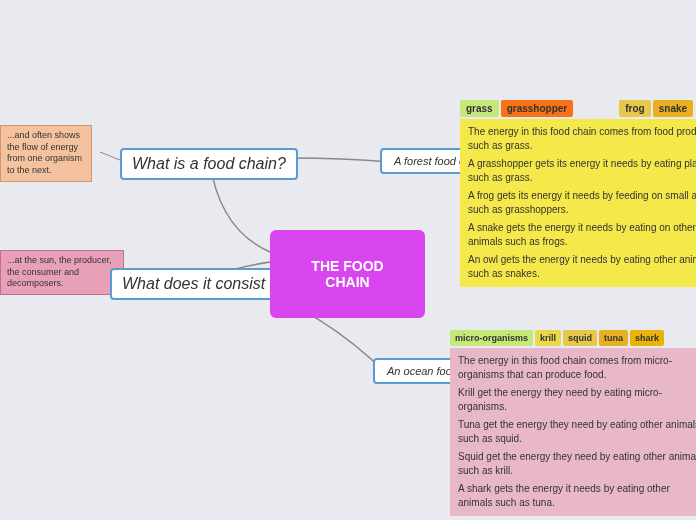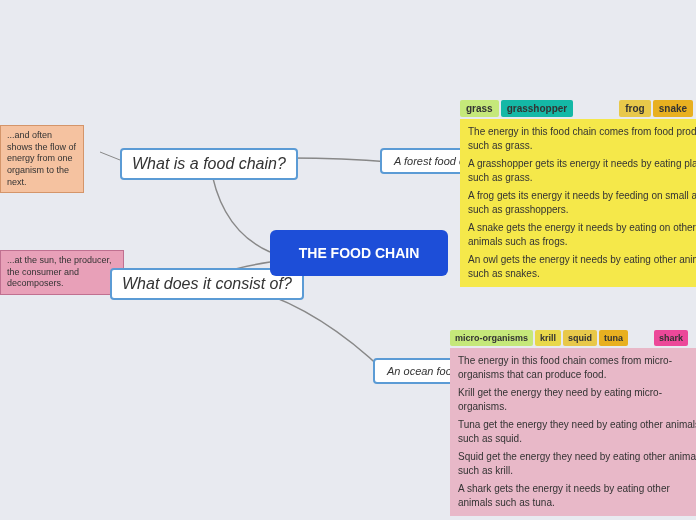--- a/index.html
+++ b/index.html
@@ -22,30 +22,30 @@
       z-index: 1;
     }
 
     .node {
       position: absolute;
       z-index: 2;
     }
 
     
     .center-node {
-      background: #1d4ed8;
+      background: #d946ef;
       color: white;
       font-weight: bold;
       font-size: 14px;
-      padding: 15px 20px;
+      padding: 28px 20px;
       border-radius: 6px;
       text-align: center;
       left: 270px;
       top: 230px;
-      width: 178px;
+      width: 155px;
     }
 
     
     .question-node {
       background: white;
       border: 2px solid #5b9bd5;
       border-radius: 4px;
       padding: 5px 10px;
       font-size: 16px;
       color: #333;
@@ -69,21 +69,21 @@
     }
 
     .forest-node { left: 380px; top: 148px; }
     .ocean-node { left: 373px; top: 358px; }
 
     
     .left-info {
       position: absolute;
       left: 0px;
       top: 125px;
-      width: 84px;
+      width: 92px;
       background: #f5c2a0;
       border: 1px solid #d4956a;
       padding: 4px 6px;
       font-size: 9px;
       color: #333;
       line-height: 1.3;
     }
 
     .left-info2 {
       position: absolute;
@@ -115,21 +115,21 @@
     .fh-cell {
       padding: 3px 6px;
       font-size: 10px;
       font-weight: bold;
       color: #333;
       border-radius: 2px;
       white-space: nowrap;
     }
 
     .fh-grass { background: #c5e87a; }
-    .fh-grasshopper { background: #14b8a6; }
+    .fh-grasshopper { background: #f97316; }
     .fh-frog { background: #e8c84a; margin-left: 44px; }
     .fh-snake { background: #e8b020; }
 
     .forest-body {
       background: #f5e84a;
       padding: 6px 8px;
     }
 
     .forest-body p {
       font-size: 10px;
@@ -160,21 +160,21 @@
       font-weight: bold;
       color: #333;
       border-radius: 2px;
       white-space: nowrap;
     }
 
     .oh-micro { background: #c5e87a; }
     .oh-krill { background: #e8d84a; }
     .oh-squid { background: #e8c84a; }
     .oh-tuna { background: #e8b020; }
-    .oh-shark { background: #ec4899; margin-left: 24px; }
+    .oh-shark { background: #eab308; }
 
     .ocean-body {
       background: #e8b8c8;
       padding: 6px 8px;
     }
 
     .ocean-body p {
       font-size: 10px;
       color: #333;
       line-height: 1.4;

